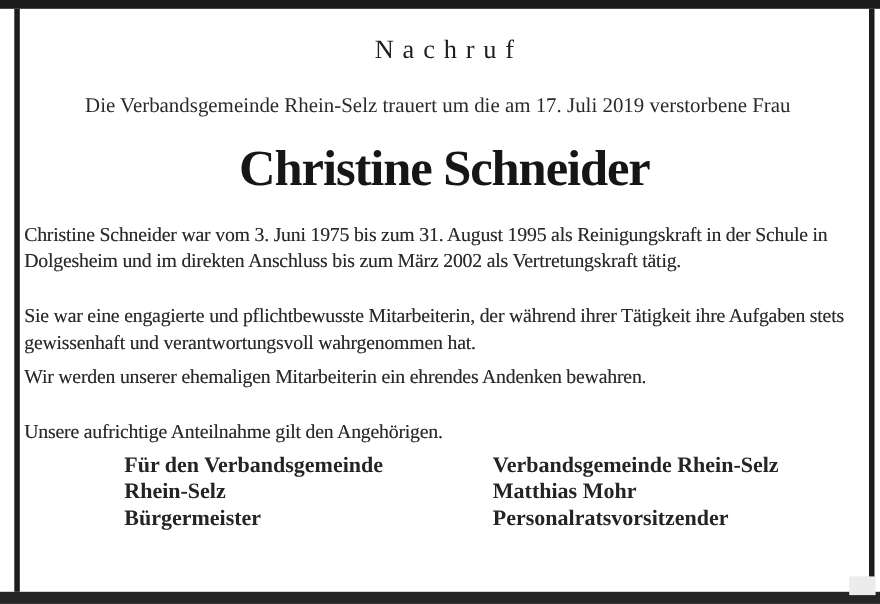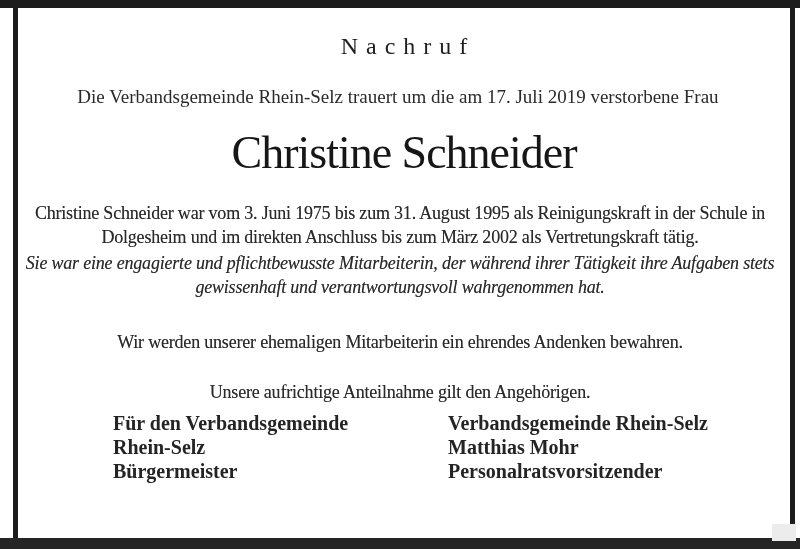--- a/index.html
+++ b/index.html
@@ -35,34 +35,34 @@
     position: absolute; left: 18px; top: 86px; width: 704px;
     text-align: center;
     font-size: 19px;
     white-space: nowrap;
     color: #2a2a2a;
     margin-left: 28px;
   }
   .deceased-name {
     position: absolute; left: 18px; top: 126px; width: 772px;
     text-align: center;
-    font-size: 46px; font-weight: normal;
+    font-size: 46px; font-weight: bold;
     letter-spacing: -1px;
     color: #161616;
   }
   .para {
     position: absolute; left: 22px; width: 756px;
-    text-align: center;
+    text-align: left;
     font-size: 18px; line-height: 24px;
     letter-spacing: -0.2px;
     color: #2a2a2a;
     text-shadow: 0 0 0.3px rgba(0,0,0,0.45);
   }
   .para-1 { top: 201px; }
-  .para-2 { top: 251px; font-style: italic; }
+  .para-2 { top: 275px; }
   .para-3 { top: 330px; }
   .para-4 { top: 344px; margin-top: 36px; }
 
   .signature {
     position: absolute; top: 411px;
     font-size: 20px; line-height: 24px;
     font-weight: bold;
     color: #242424;
     text-align: left;
     font-family: Liberation Serif, serif;

